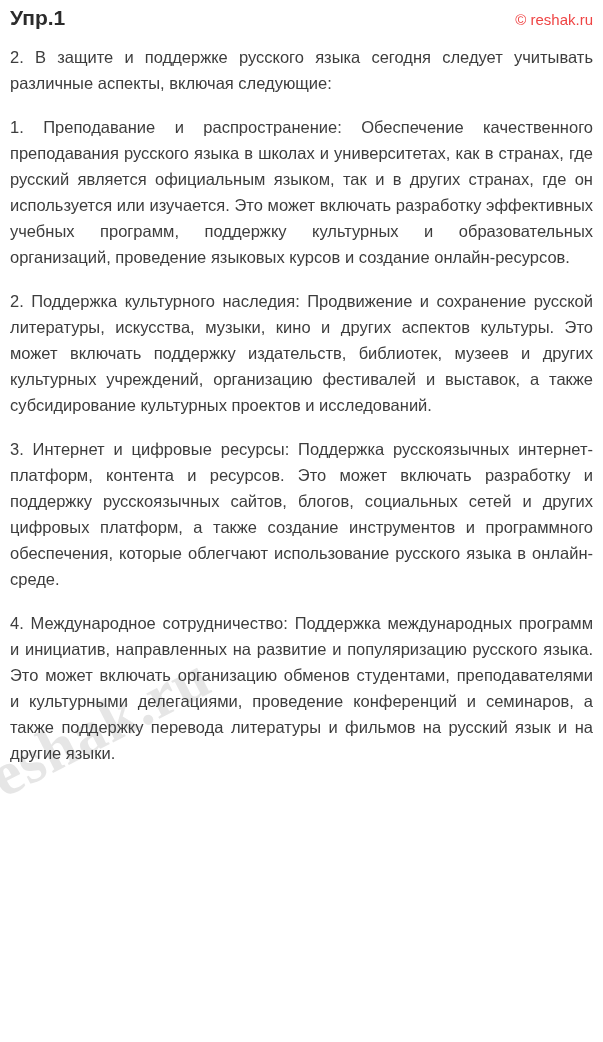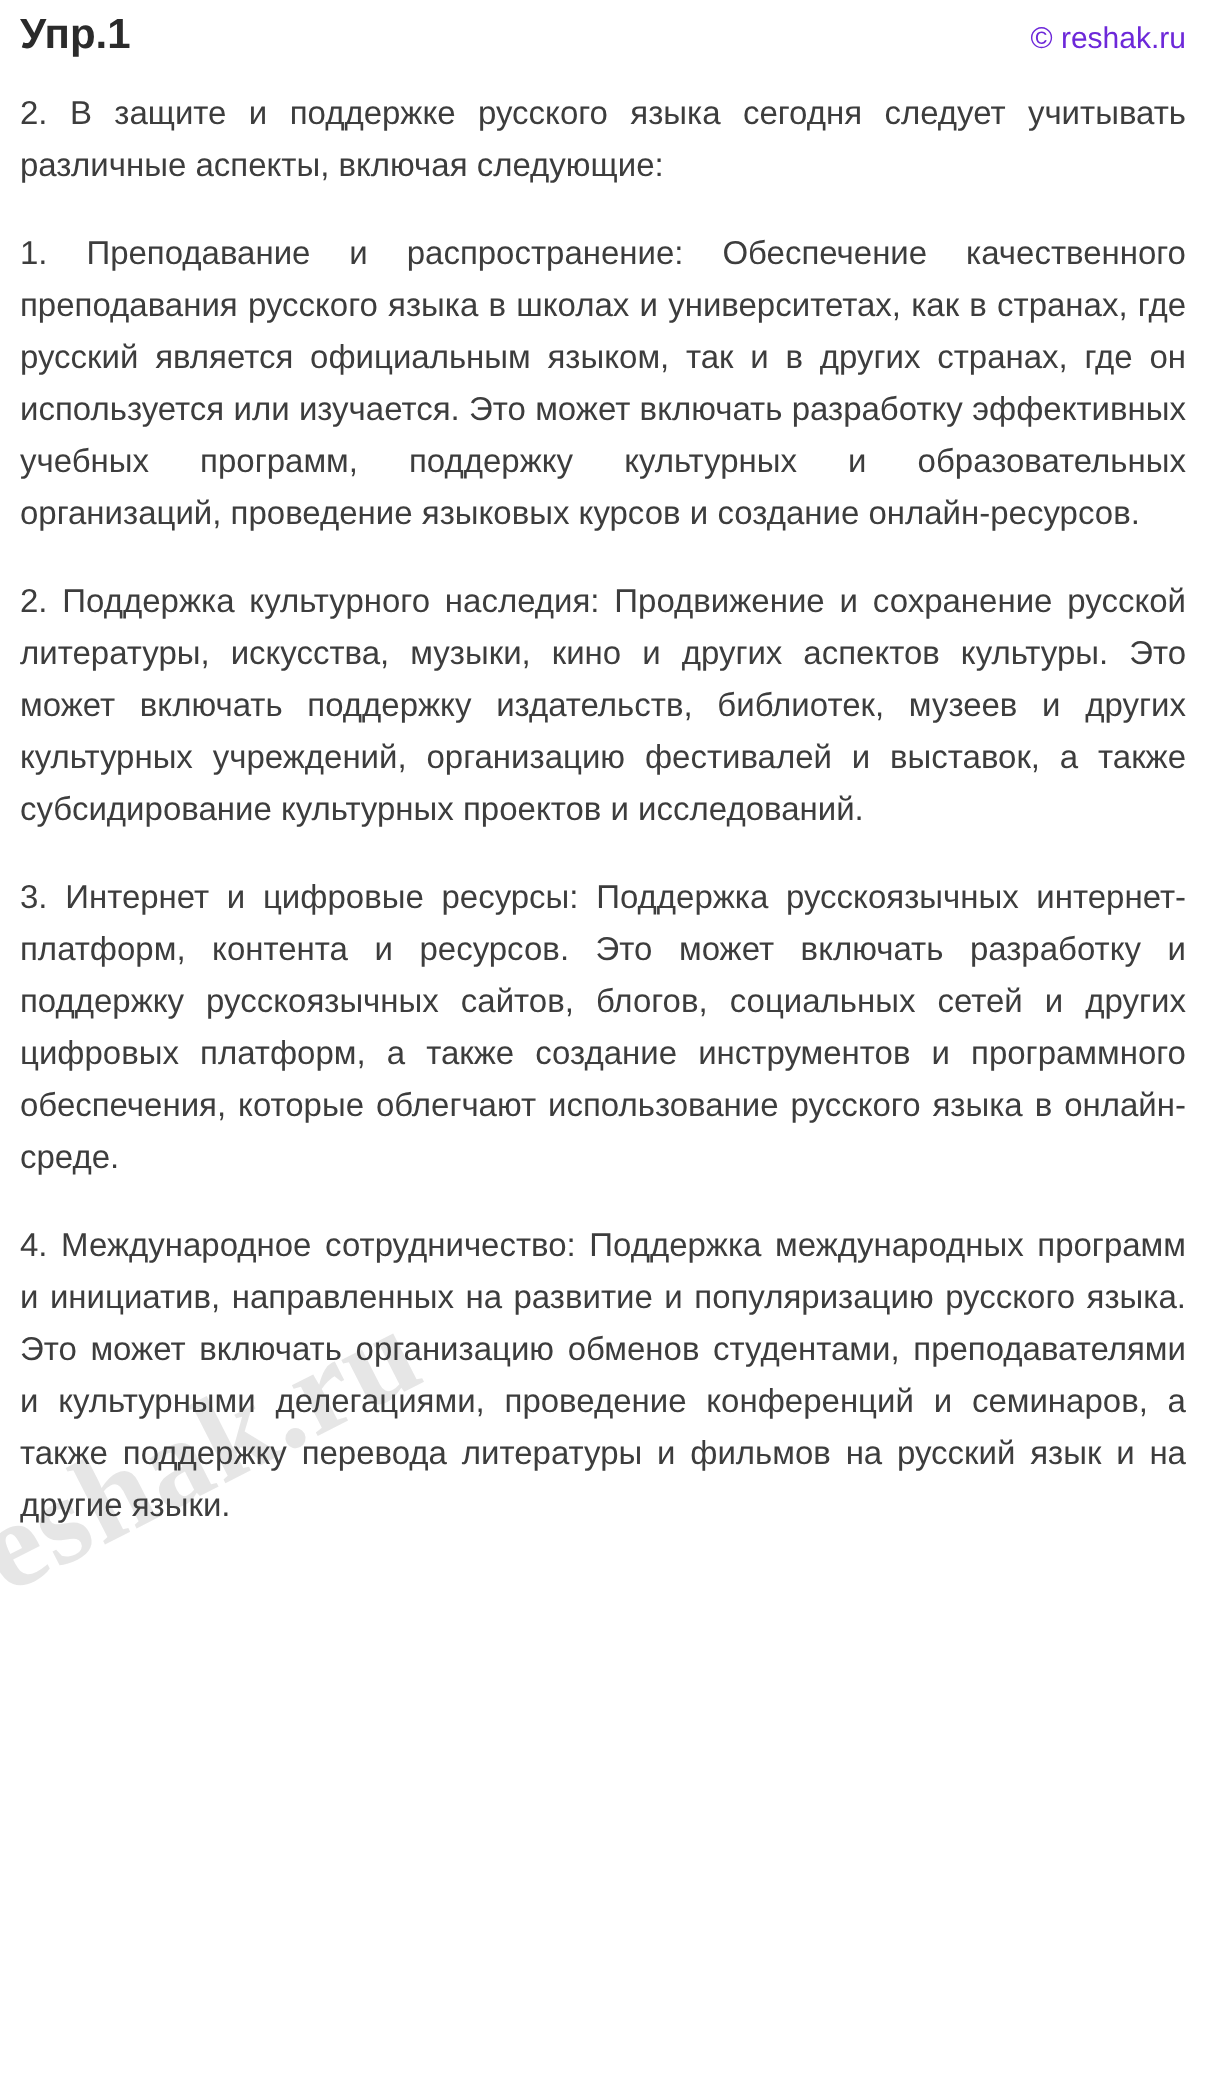--- a/index.html
+++ b/index.html
@@ -29,21 +29,21 @@
     margin-bottom: 14px;
   }
   .exercise-title {
     font-size: 21px;
     font-weight: bold;
     color: #2b2b2b;
     letter-spacing: 0px;
   }
   .copyright {
     font-size: 15px;
-    color: #6d28d9;
+    color: #ef4444;
     white-space: nowrap;
   }
   .content {
     position: relative;
     z-index: 2;
   }
   p.para {
     margin: 0 0 18px 0;
     font-size: 16.5px;
     line-height: 26px;

